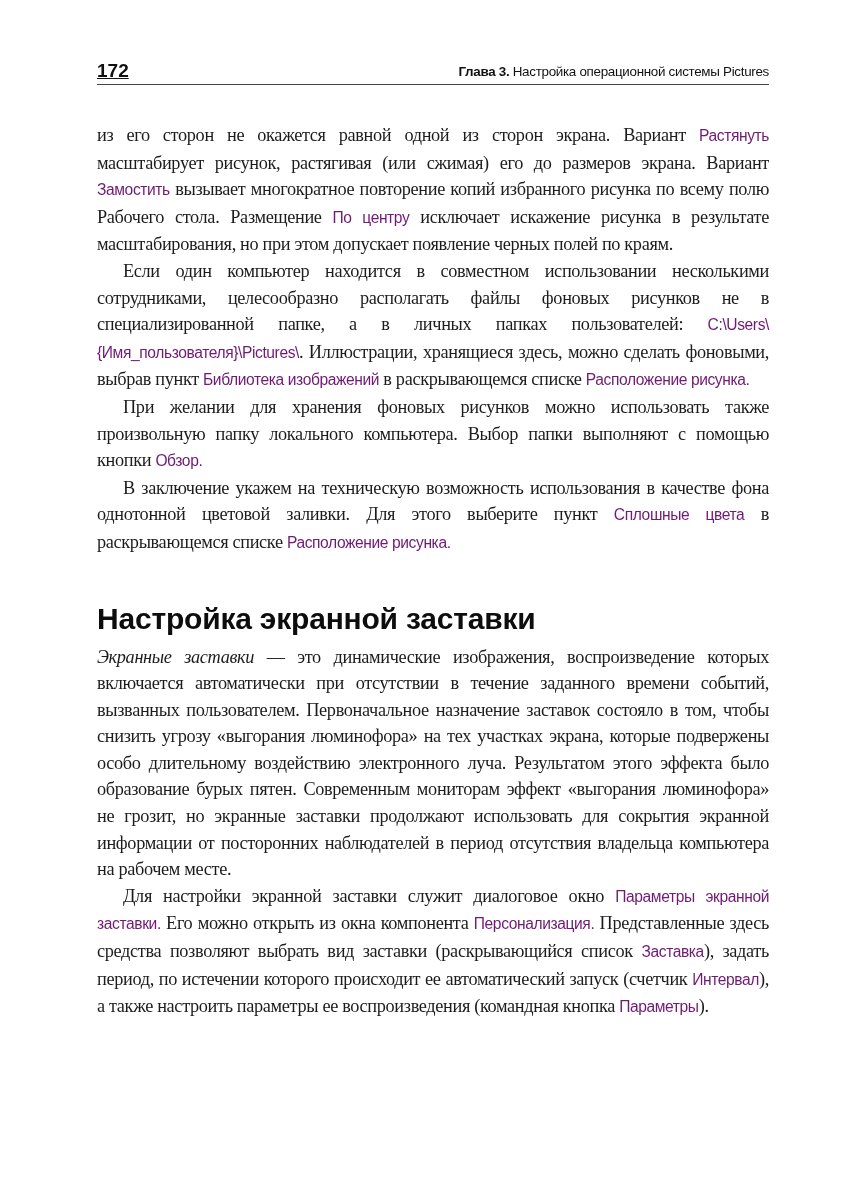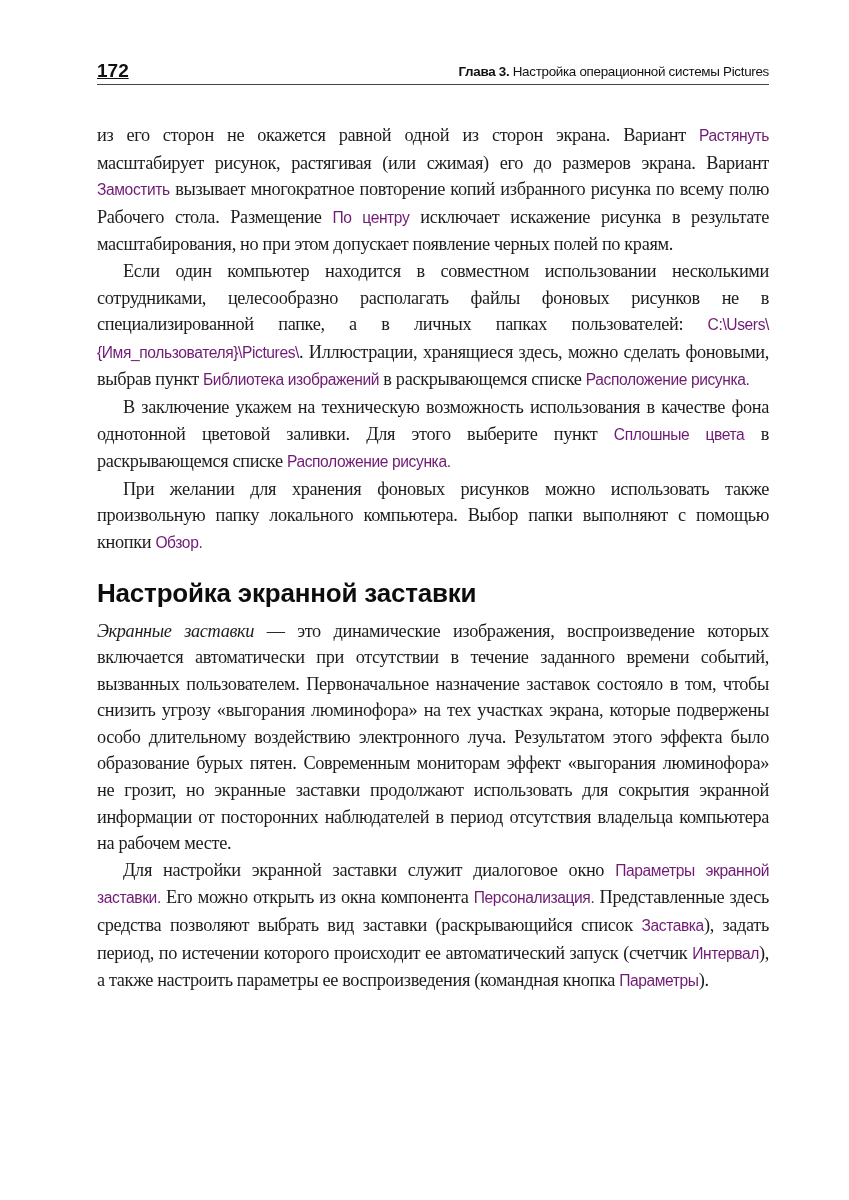--- a/index.html
+++ b/index.html
@@ -7,37 +7,37 @@
   .page { position: absolute; left: 97px; top: 0; width: 672px; }
   .running-head { position: absolute; left: 0; top: 60px; width: 672px; height: 24px; border-bottom: 1.5px solid #444; }
   .page-number { position: absolute; left: 0; top: 0; font-family: "Liberation Sans", sans-serif; font-weight: bold; font-size: 19px; line-height: 22px; color: #111; text-decoration: underline; }
   .chapter-title { position: absolute; right: 0; top: 3px; font-family: "Liberation Sans", sans-serif; font-size: 13.4px; line-height: 18px; color: #111; letter-spacing: -0.3px; }
   .chapter-title b { font-weight: bold; }
   .body { position: absolute; left: 0; top: 122px; width: 672px; }
   p { margin: 0; font-family: "Liberation Serif", serif; font-size: 18.3px; line-height: 26.6px; text-align: justify; letter-spacing: -0.35px; color: #1c1c1c; }
   p.indent { text-indent: 26px; }
   .ui { font-family: "Liberation Sans", sans-serif; font-size: 15.6px; letter-spacing: -0.4px; color: #701a75; }
   .term { font-style: italic; }
-  h2 { margin: 21px 0 10px 0; font-family: "Liberation Sans", sans-serif; font-weight: bold; font-size: 26px; line-height: 30px; color: #0d0d0d; letter-spacing: -0.2px; }
+  h2 { margin: 47px 0 10px 0; font-family: "Liberation Sans", sans-serif; font-weight: bold; font-size: 30px; line-height: 30px; color: #0d0d0d; letter-spacing: -0.2px; }
 </style>
 </head>
 <body>
 
 <div class="page">
   <div class="running-head">
     <span class="page-number">172</span>
     <span class="chapter-title"><b>Глава 3.</b><span> Настройка операционной системы Pictures</span></span>
   </div>
 
   <div class="body">
     <div id="intro-paragraphs">
         <p><span>из его сторон не окажется равной одной из сторон экрана. Вариант </span><span class="ui">Растянуть</span><span> масштабирует рисунок, растягивая (или сжимая) его до размеров экрана. Вариант </span><span class="ui">Замостить</span><span> вызывает многократное повторение копий избранного рисунка по всему полю Рабочего стола. Размещение </span><span class="ui">По центру</span><span> исключает искажение рисунка в результате масштабирования, но при этом допускает появление черных полей по краям.</span></p>
         <p class="indent"><span>Если один компьютер находится в совместном использовании несколькими сотрудниками, целесообразно располагать файлы фоновых рисунков не в специализированной папке, а в личных папках пользователей: </span><span class="ui">C:\Users\{Имя_пользователя}\Pictures\</span><span>. Иллюстрации, хранящиеся здесь, можно сделать фоновыми, выбрав пункт </span><span class="ui">Библиотека изображений</span><span> в раскрывающемся списке </span><span class="ui">Расположение рисунка.</span></p>
+        <p class="indent"><span>При желании для хранения фоновых рисунков можно использовать также произвольную папку локального компьютера. Выбор папки выполняют с помощью кнопки </span><span class="ui">Обзор.</span></p>
         <p class="indent"><span>В заключение укажем на техническую возможность использования в качестве фона однотонной цветовой заливки. Для этого выберите пункт </span><span class="ui">Сплошные цвета</span><span> в раскрывающемся списке </span><span class="ui">Расположение рисунка.</span></p>
-        <p class="indent"><span>При желании для хранения фоновых рисунков можно использовать также произвольную папку локального компьютера. Выбор папки выполняют с помощью кнопки </span><span class="ui">Обзор.</span></p>
       </div>
     <h2>Настройка экранной заставки</h2>
     <div id="section-paragraphs">
         <p><span class="term">Экранные заставки</span><span> — это динамические изображения, воспроизведение которых включается автоматически при отсутствии в течение заданного времени событий, вызванных пользователем. Первоначальное назначение заставок состояло в том, чтобы снизить угрозу «выгорания люминофора» на тех участках экрана, которые подвержены особо длительному воздействию электронного луча. Результатом этого эффекта было образование бурых пятен. Современным мониторам эффект «выгорания люминофора» не грозит, но экранные заставки продолжают использовать для сокрытия экранной информации от посторонних наблюдателей в период отсутствия владельца компьютера на рабочем месте.</span></p>
         <p class="indent"><span>Для настройки экранной заставки служит диалоговое окно </span><span class="ui">Параметры экранной заставки.</span><span> Его можно открыть из окна компонента </span><span class="ui">Персонализация.</span><span> Представленные здесь средства позволяют выбрать вид заставки (раскрывающийся список </span><span class="ui">Заставка</span><span>), задать период, по истечении которого происходит ее автоматический запуск (счетчик </span><span class="ui">Интервал</span><span>), а также настроить параметры ее воспроизведения (командная кнопка </span><span class="ui">Параметры</span><span>).</span></p>
       </div>
   </div>
 </div>
 
 </body></html>

